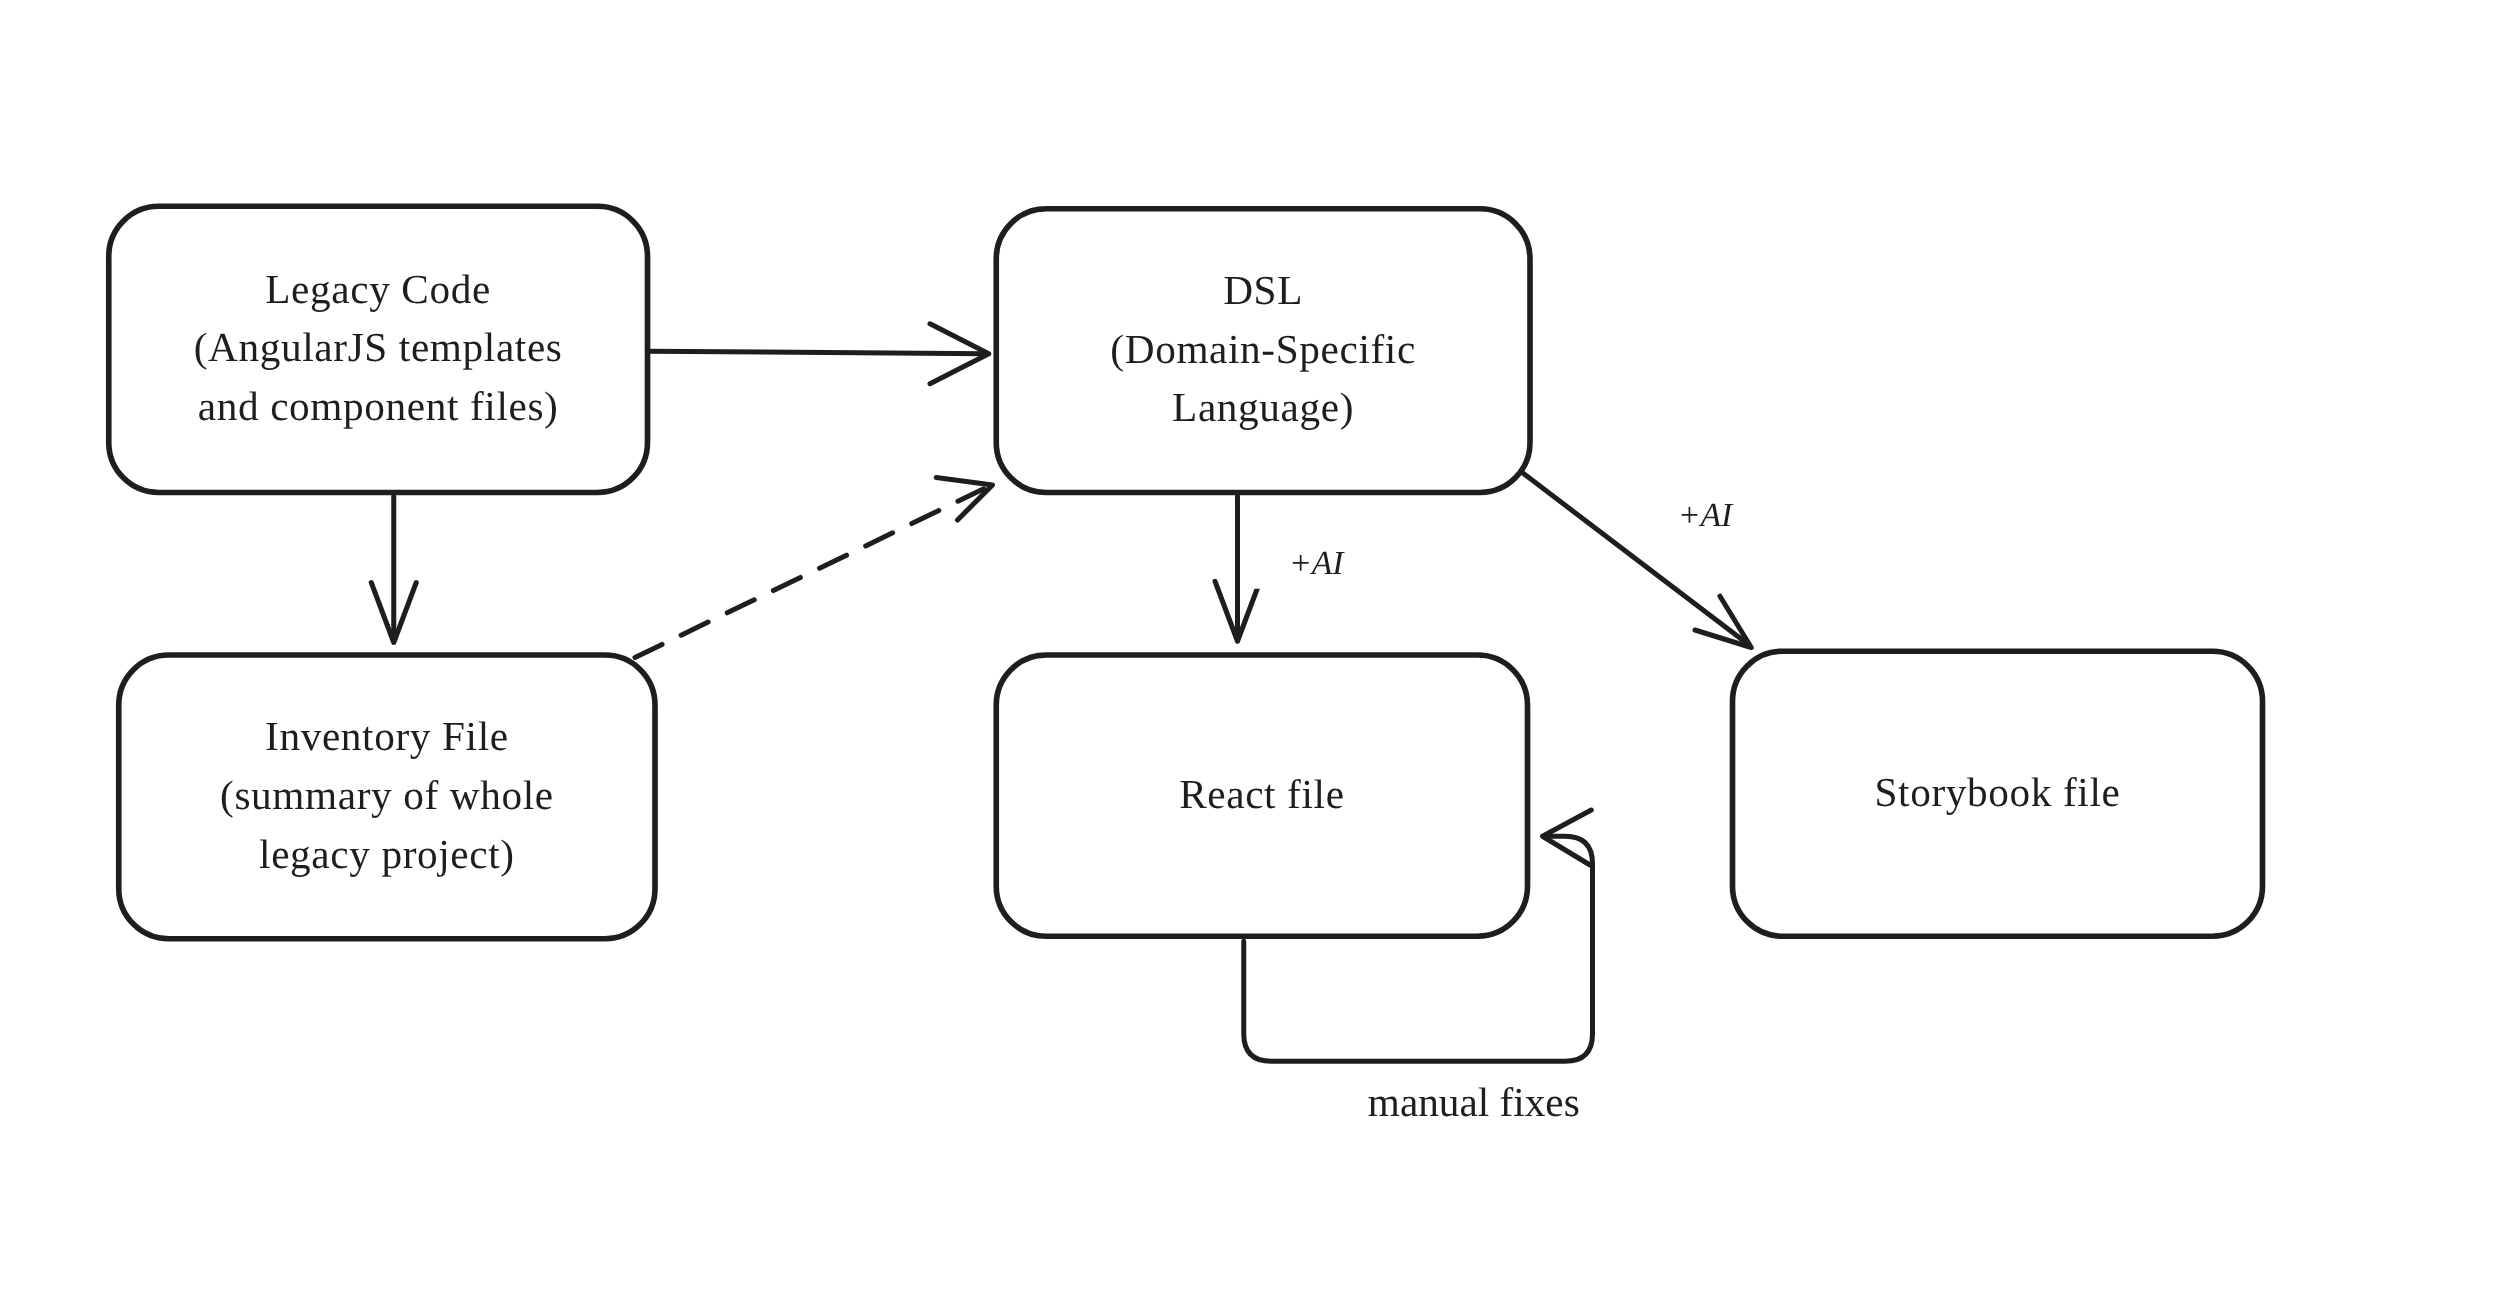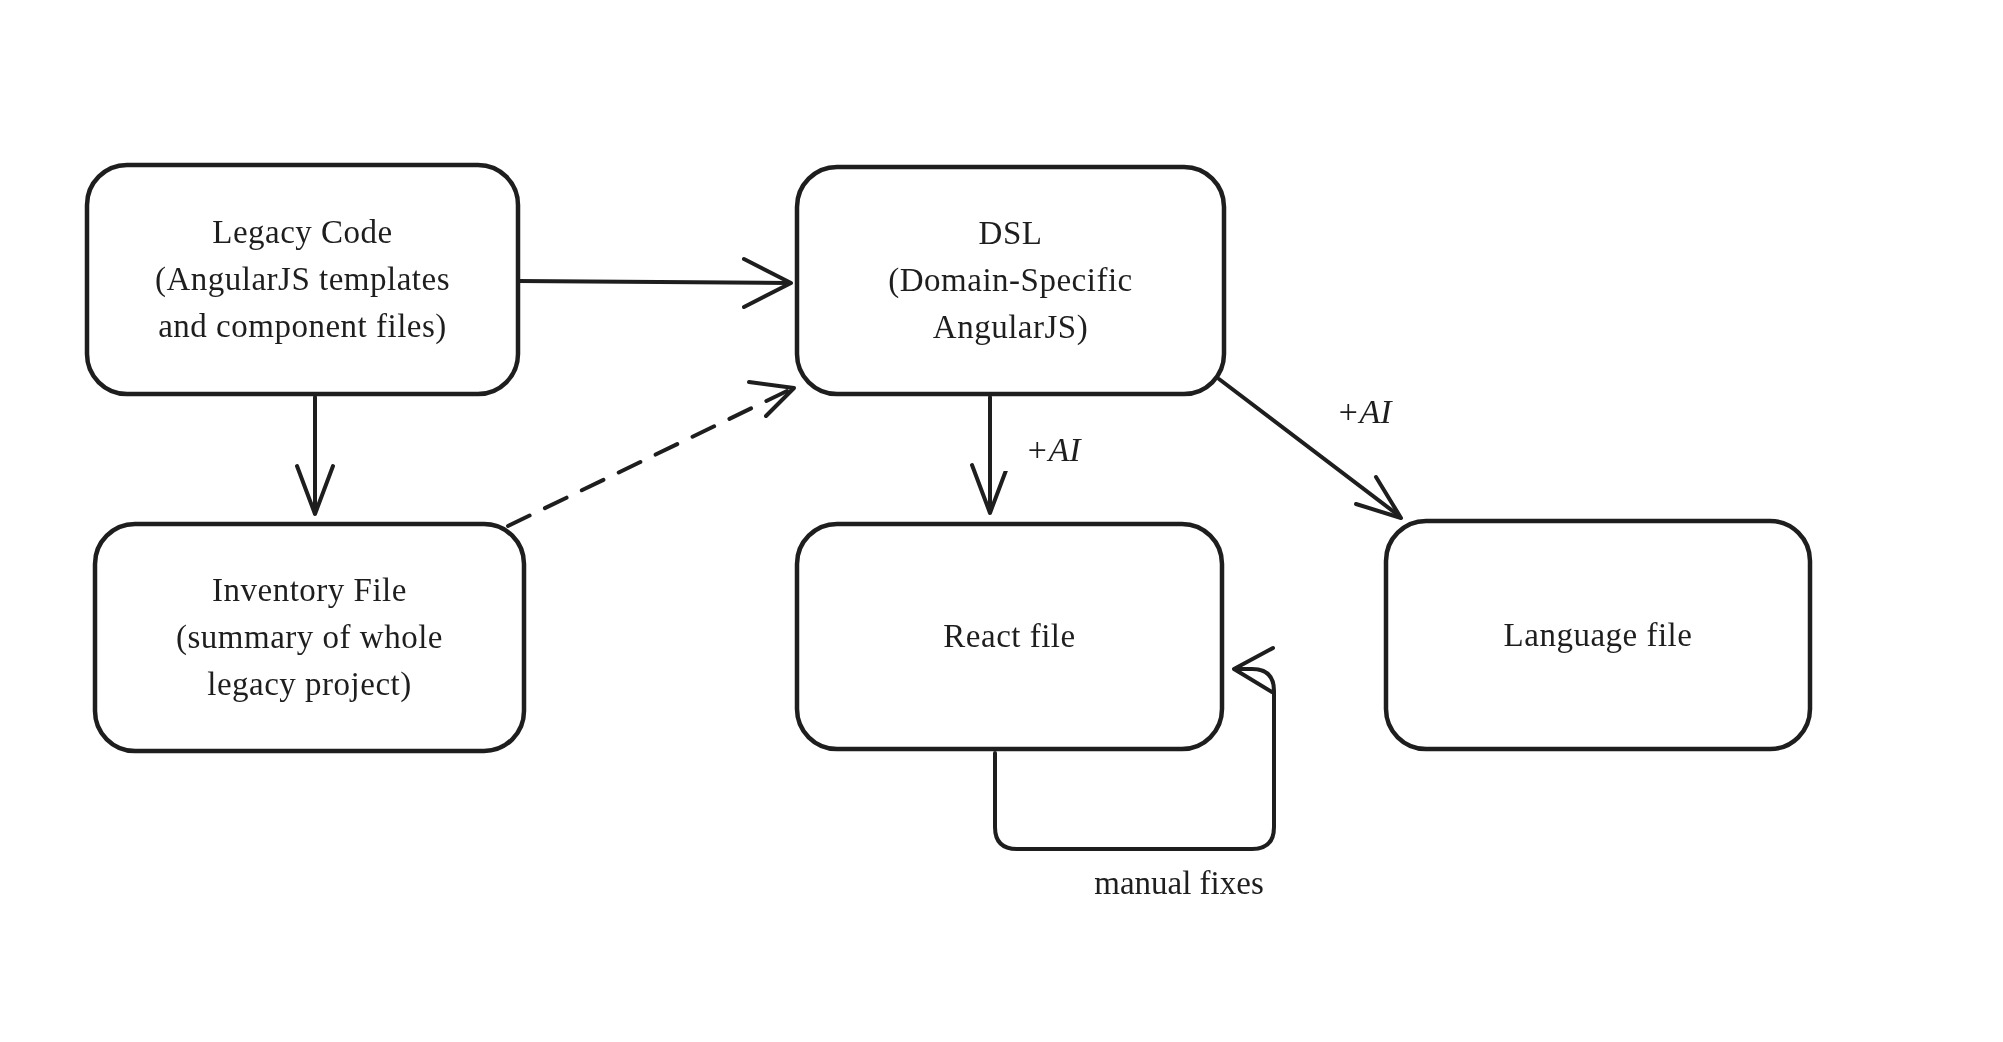--- a/index.html
+++ b/index.html
@@ -33,21 +33,21 @@
     letter-spacing:0.5px;
     color:var(--stroke);
   }
   .edge-label {
     position:absolute;
     display:flex; align-items:center; justify-content:center;
     text-align:center;
     color:var(--stroke);
     background:var(--bg);
   }
-  .edge-label.ai { font-size:34px; font-style:italic; width:106px; height:42px; }
+  .edge-label.ai { font-size:27px; font-style:italic; width:106px; height:42px; }
   .edge-label.fixes { font-size:33px; width:260px; height:50px; }
 </style>
 </head>
 <body>
 
 <div class="canvas">
 
   <svg class="wires" width="2003" height="1042" viewBox="0 0 2003 1042">
 
     <rect class="stroke" x="87" y="165" width="431" height="229" rx="40"></rect>
@@ -85,24 +85,24 @@
       <path class="stroke thin" d="M995 753 L995 827 Q995 849 1017 849 L1252 849 Q1274 849 1274 827 L1274 691 Q1274 669 1252 669 L1238 669"></path>
       <path class="stroke thin" d="M1273 648 L1234 669 L1272 692"></path>
     </g>
   </svg>
 
   <div class="node-label" style="left:87px;   top:165px; width:431px; height:229px;">Legacy Code
 (AngularJS templates
 and component files)</div>
   <div class="node-label" style="left:797px;  top:167px; width:427px; height:227px;">DSL
 (Domain-Specific
-AngularJS)</div>
+Language)</div>
   <div class="node-label" style="left:797px;  top:524px; width:425px; height:225px;">React file</div>
   <div class="node-label" style="left:95px;   top:524px; width:429px; height:227px;">Inventory File
 (summary of whole
 legacy project)</div>
-  <div class="node-label" style="left:1386px; top:521px; width:424px; height:228px;">Language file</div>
+  <div class="node-label" style="left:1386px; top:521px; width:424px; height:228px;">Storybook file</div>
 
   <div class="edge-label ai" style="left:1000px; top:429px;">+AI</div>
   <div class="edge-label ai" style="left:1311px; top:391px;">+AI</div>
   <div class="edge-label fixes" style="left:1049px; top:858px;">manual fixes</div>
 
 </div>
 
 </body></html>

